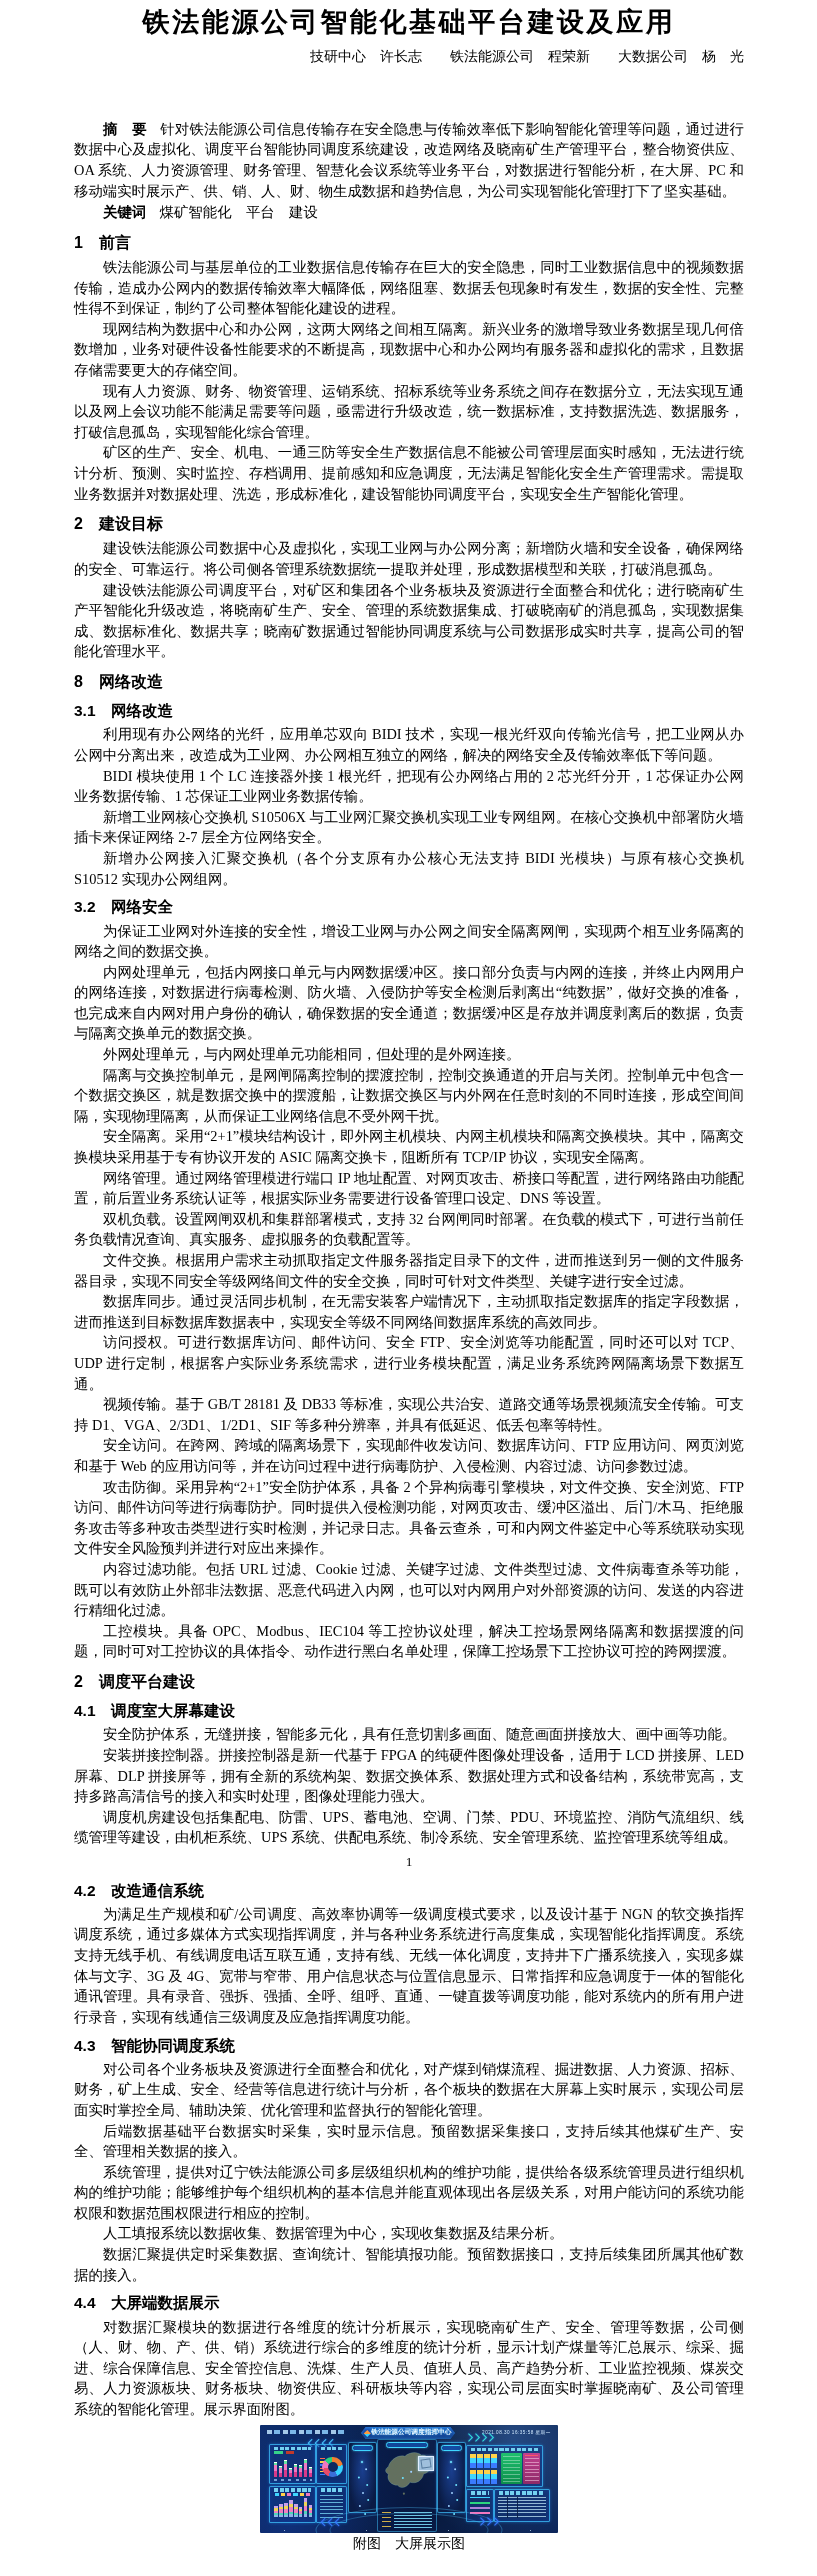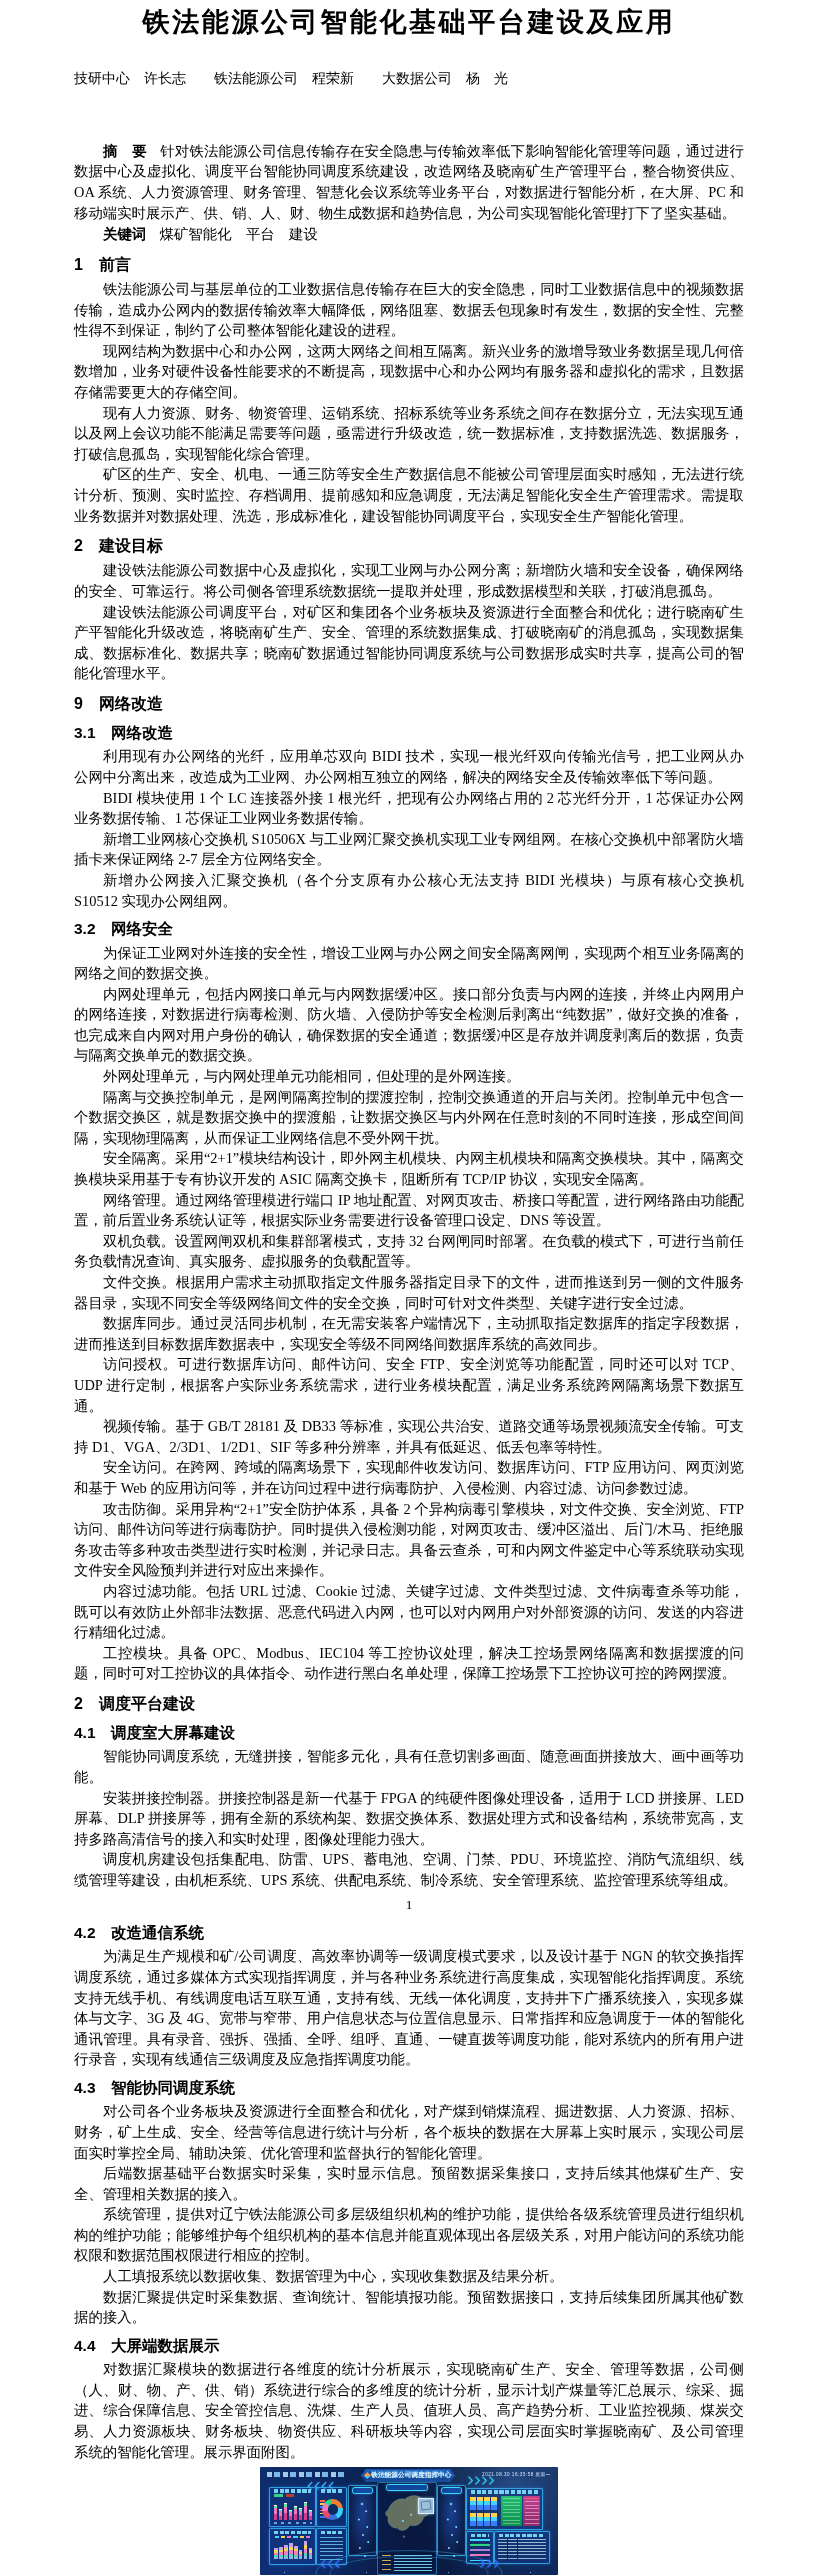--- a/index.html
+++ b/index.html
@@ -2,21 +2,21 @@
 <html style="font-size:8.2px"><head>
 <meta charset="utf-8">
 <style>
   html,body{margin:0;padding:0;background:#ffffff;}
   .page{position:relative;width:818px;height:3390px;margin:0 auto;background:#fff;overflow:hidden;
         font-family:"Liberation Serif",serif;color:#000;}
   .content{padding:0 74px;}
 
   .doc-title{font-family:"Liberation Sans",sans-serif;font-weight:700;font-size:27px;line-height:30px;
              text-align:center;letter-spacing:2.6px;margin:7.2px 0 0 0;}
-  .authors{font-size:14px;line-height:19.6px;text-align:left;margin-top:32px;}
+  .authors{font-size:14px;line-height:19.6px;text-align:right;margin-top:10px;}
 
   p{margin:0;}
   .labelp{font-size:14.4px;line-height:20.6px;text-align:justify;text-indent:29px;}
   .plabel{font-family:"Liberation Sans",sans-serif;font-weight:700;margin-right:13.4px;}
   .abstract{margin-top:52px;}
   .keywords{margin-top:1px;}
 
   .h1,.h2{font-family:"Liberation Sans",sans-serif;font-weight:700;line-height:23px;}
   .h1{font-size:16px;margin:8.2px 0 3.1px 0;}
   .h2{font-size:15.5px;margin:6.2px 0 2.1px 0;}
@@ -146,21 +146,21 @@
       <p class="labelp abstract"><span class="plabel">摘　要</span><span>针对铁法能源公司信息传输存在安全隐患与传输效率低下影响智能化管理等问题，通过进行数据中心及虚拟化、调度平台智能协同调度系统建设，改造网络及晓南矿生产管理平台，整合物资供应、OA 系统、人力资源管理、财务管理、智慧化会议系统等业务平台，对数据进行智能分析，在大屏、PC 和移动端实时展示产、供、销、人、财、物生成数据和趋势信息，为公司实现智能化管理打下了坚实基础。</span></p>
       <p class="labelp keywords"><span class="plabel">关键词</span><span>煤矿智能化　平台　建设</span></p>
       <h2 class="h1">1　前言</h2>
       <p class="body">铁法能源公司与基层单位的工业数据信息传输存在巨大的安全隐患，同时工业数据信息中的视频数据传输，造成办公网内的数据传输效率大幅降低，网络阻塞、数据丢包现象时有发生，数据的安全性、完整性得不到保证，制约了公司整体智能化建设的进程。</p>
       <p class="body">现网结构为数据中心和办公网，这两大网络之间相互隔离。新兴业务的激增导致业务数据呈现几何倍数增加，业务对硬件设备性能要求的不断提高，现数据中心和办公网均有服务器和虚拟化的需求，且数据存储需要更大的存储空间。</p>
       <p class="body">现有人力资源、财务、物资管理、运销系统、招标系统等业务系统之间存在数据分立，无法实现互通以及网上会议功能不能满足需要等问题，亟需进行升级改造，统一数据标准，支持数据洗选、数据服务，打破信息孤岛，实现智能化综合管理。</p>
       <p class="body">矿区的生产、安全、机电、一通三防等安全生产数据信息不能被公司管理层面实时感知，无法进行统计分析、预测、实时监控、存档调用、提前感知和应急调度，无法满足智能化安全生产管理需求。需提取业务数据并对数据处理、洗选，形成标准化，建设智能协同调度平台，实现安全生产智能化管理。</p>
       <h2 class="h1">2　建设目标</h2>
       <p class="body">建设铁法能源公司数据中心及虚拟化，实现工业网与办公网分离；新增防火墙和安全设备，确保网络的安全、可靠运行。将公司侧各管理系统数据统一提取并处理，形成数据模型和关联，打破消息孤岛。</p>
       <p class="body">建设铁法能源公司调度平台，对矿区和集团各个业务板块及资源进行全面整合和优化；进行晓南矿生产平智能化升级改造，将晓南矿生产、安全、管理的系统数据集成、打破晓南矿的消息孤岛，实现数据集成、数据标准化、数据共享；晓南矿数据通过智能协同调度系统与公司数据形成实时共享，提高公司的智能化管理水平。</p>
-      <h2 class="h1">9　网络改造</h2>
+      <h2 class="h1">8　网络改造</h2>
       <h3 class="h2">3.1　网络改造</h3>
       <p class="body">利用现有办公网络的光纤，应用单芯双向 BIDI 技术，实现一根光纤双向传输光信号，把工业网从办公网中分离出来，改造成为工业网、办公网相互独立的网络，解决的网络安全及传输效率低下等问题。</p>
       <p class="body">BIDI 模块使用 1 个 LC 连接器外接 1 根光纤，把现有公办网络占用的 2 芯光纤分开，1 芯保证办公网业务数据传输、1 芯保证工业网业务数据传输。</p>
       <p class="body">新增工业网核心交换机 S10506X 与工业网汇聚交换机实现工业专网组网。在核心交换机中部署防火墙插卡来保证网络 2-7 层全方位网络安全。</p>
       <p class="body">新增办公网接入汇聚交换机（各个分支原有办公核心无法支持 BIDI 光模块）与原有核心交换机 S10512 实现办公网组网。</p>
       <h3 class="h2">3.2　网络安全</h3>
       <p class="body">为保证工业网对外连接的安全性，增设工业网与办公网之间安全隔离网闸，实现两个相互业务隔离的网络之间的数据交换。</p>
       <p class="body">内网处理单元，包括内网接口单元与内网数据缓冲区。接口部分负责与内网的连接，并终止内网用户的网络连接，对数据进行病毒检测、防火墙、入侵防护等安全检测后剥离出“纯数据”，做好交换的准备，也完成来自内网对用户身份的确认，确保数据的安全通道；数据缓冲区是存放并调度剥离后的数据，负责与隔离交换单元的数据交换。</p>
       <p class="body">外网处理单元，与内网处理单元功能相同，但处理的是外网连接。</p>
       <p class="body">隔离与交换控制单元，是网闸隔离控制的摆渡控制，控制交换通道的开启与关闭。控制单元中包含一个数据交换区，就是数据交换中的摆渡船，让数据交换区与内外网在任意时刻的不同时连接，形成空间间隔，实现物理隔离，从而保证工业网络信息不受外网干扰。</p>
@@ -170,21 +170,21 @@
       <p class="body">文件交换。根据用户需求主动抓取指定文件服务器指定目录下的文件，进而推送到另一侧的文件服务器目录，实现不同安全等级网络间文件的安全交换，同时可针对文件类型、关键字进行安全过滤。</p>
       <p class="body">数据库同步。通过灵活同步机制，在无需安装客户端情况下，主动抓取指定数据库的指定字段数据，进而推送到目标数据库数据表中，实现安全等级不同网络间数据库系统的高效同步。</p>
       <p class="body">访问授权。可进行数据库访问、邮件访问、安全 FTP、安全浏览等功能配置，同时还可以对 TCP、UDP 进行定制，根据客户实际业务系统需求，进行业务模块配置，满足业务系统跨网隔离场景下数据互通。</p>
       <p class="body">视频传输。基于 GB/T 28181 及 DB33 等标准，实现公共治安、道路交通等场景视频流安全传输。可支持 D1、VGA、2/3D1、1/2D1、SIF 等多种分辨率，并具有低延迟、低丢包率等特性。</p>
       <p class="body">安全访问。在跨网、跨域的隔离场景下，实现邮件收发访问、数据库访问、FTP 应用访问、网页浏览和基于 Web 的应用访问等，并在访问过程中进行病毒防护、入侵检测、内容过滤、访问参数过滤。</p>
       <p class="body">攻击防御。采用异构“2+1”安全防护体系，具备 2 个异构病毒引擎模块，对文件交换、安全浏览、FTP 访问、邮件访问等进行病毒防护。同时提供入侵检测功能，对网页攻击、缓冲区溢出、后门/木马、拒绝服务攻击等多种攻击类型进行实时检测，并记录日志。具备云查杀，可和内网文件鉴定中心等系统联动实现文件安全风险预判并进行对应出来操作。</p>
       <p class="body">内容过滤功能。包括 URL 过滤、Cookie 过滤、关键字过滤、文件类型过滤、文件病毒查杀等功能，既可以有效防止外部非法数据、恶意代码进入内网，也可以对内网用户对外部资源的访问、发送的内容进行精细化过滤。</p>
       <p class="body">工控模块。具备 OPC、Modbus、IEC104 等工控协议处理，解决工控场景网络隔离和数据摆渡的问题，同时可对工控协议的具体指令、动作进行黑白名单处理，保障工控场景下工控协议可控的跨网摆渡。</p>
       <h2 class="h1">2　调度平台建设</h2>
       <h3 class="h2">4.1　调度室大屏幕建设</h3>
-      <p class="body">智能协同调度系统，无缝拼接，智能多元化，具有任意切割多画面、随意画面拼接放大、画中画等功能。</p>
+      <p class="body">安全防护体系，无缝拼接，智能多元化，具有任意切割多画面、随意画面拼接放大、画中画等功能。</p>
       <p class="body">安装拼接控制器。拼接控制器是新一代基于 FPGA 的纯硬件图像处理设备，适用于 LCD 拼接屏、LED 屏幕、DLP 拼接屏等，拥有全新的系统构架、数据交换体系、数据处理方式和设备结构，系统带宽高，支持多路高清信号的接入和实时处理，图像处理能力强大。</p>
       <p class="body">调度机房建设包括集配电、防雷、UPS、蓄电池、空调、门禁、PDU、环境监控、消防气流组织、线缆管理等建设，由机柜系统、UPS 系统、供配电系统、制冷系统、安全管理系统、监控管理系统等组成。</p>
       <div class="pagenum">1</div>
       <h3 class="h2">4.2　改造通信系统</h3>
       <p class="body">为满足生产规模和矿/公司调度、高效率协调等一级调度模式要求，以及设计基于 NGN 的软交换指挥调度系统，通过多媒体方式实现指挥调度，并与各种业务系统进行高度集成，实现智能化指挥调度。系统支持无线手机、有线调度电话互联互通，支持有线、无线一体化调度，支持井下广播系统接入，实现多媒体与文字、3G 及 4G、宽带与窄带、用户信息状态与位置信息显示、日常指挥和应急调度于一体的智能化通讯管理。具有录音、强拆、强插、全呼、组呼、直通、一键直拨等调度功能，能对系统内的所有用户进行录音，实现有线通信三级调度及应急指挥调度功能。</p>
       <h3 class="h2">4.3　智能协同调度系统</h3>
       <p class="body">对公司各个业务板块及资源进行全面整合和优化，对产煤到销煤流程、掘进数据、人力资源、招标、财务，矿上生成、安全、经营等信息进行统计与分析，各个板块的数据在大屏幕上实时展示，实现公司层面实时掌控全局、辅助决策、优化管理和监督执行的智能化管理。</p>
       <p class="body">后端数据基础平台数据实时采集，实时显示信息。预留数据采集接口，支持后续其他煤矿生产、安全、管理相关数据的接入。</p>
       <p class="body">系统管理，提供对辽宁铁法能源公司多层级组织机构的维护功能，提供给各级系统管理员进行组织机构的维护功能；能够维护每个组织机构的基本信息并能直观体现出各层级关系，对用户能访问的系统功能权限和数据范围权限进行相应的控制。</p>
       <p class="body">人工填报系统以数据收集、数据管理为中心，实现收集数据及结果分析。</p>

